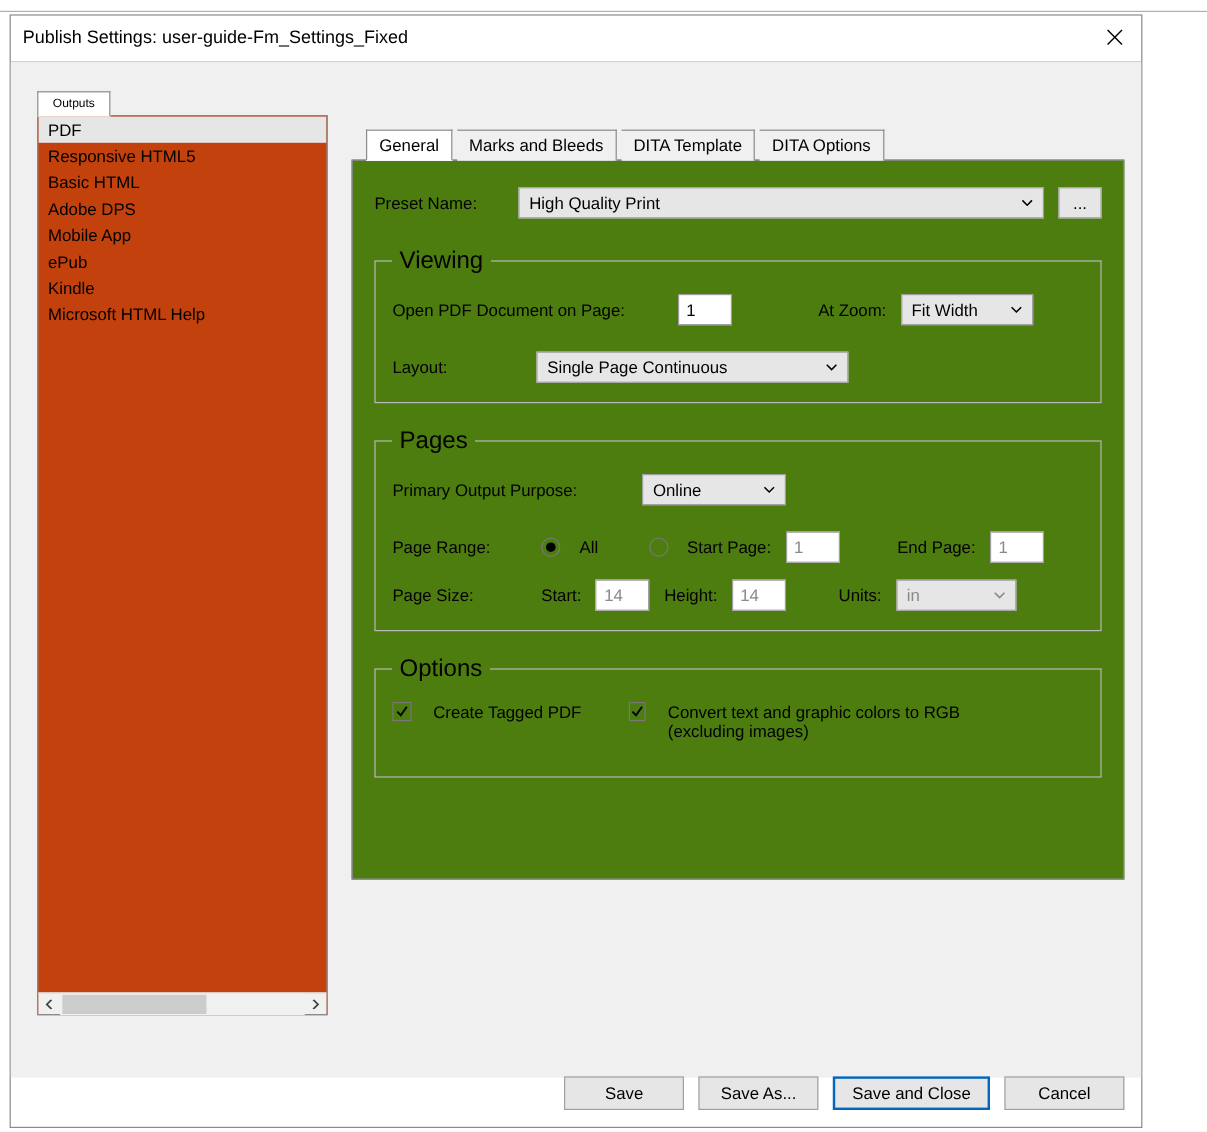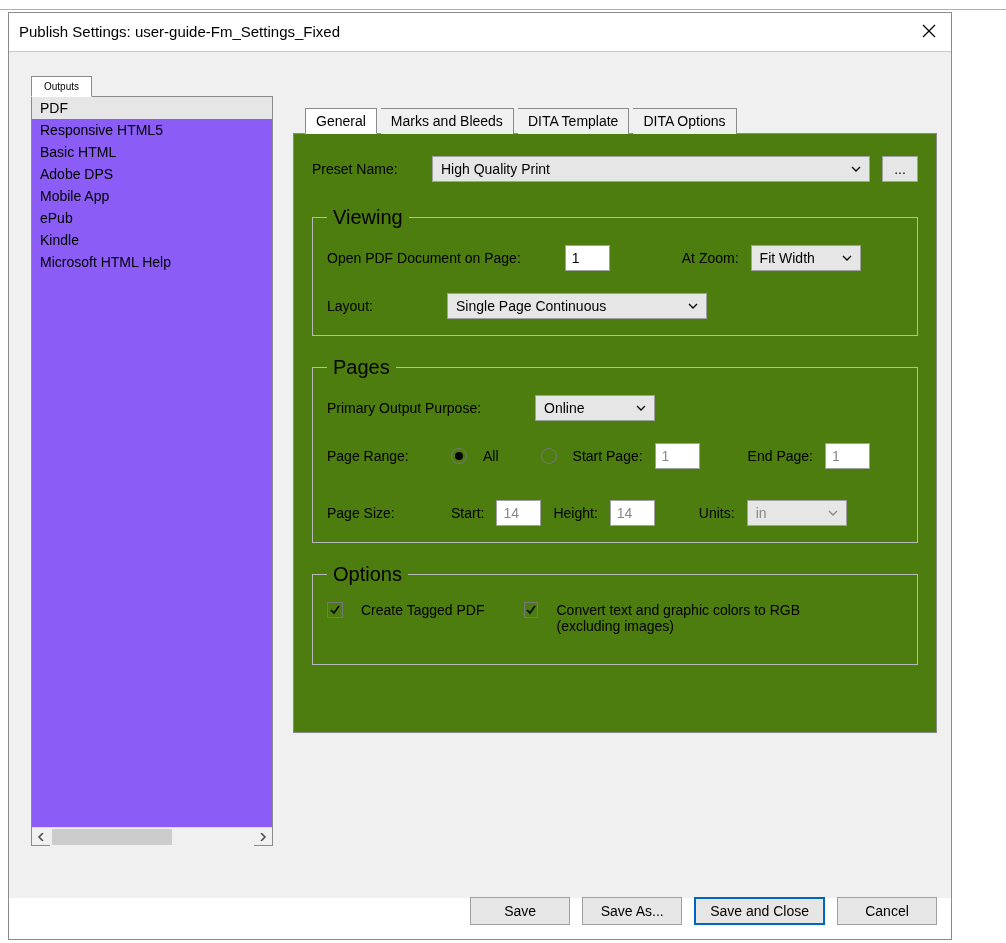--- a/index.html
+++ b/index.html
@@ -55,21 +55,21 @@
     font-size: 10px;
     z-index: 2;
   }
   .content-row {
     display: flex;
     padding: 0 14px 0 22px;
     margin-top: -1px;
   }
   .outputs-list-wrap {
     width: 242px;
-    background: #8b5cf6;
+    background: #c2410c;
     border: 1px solid #8a8a8a;
     height: 750px;
     display: flex; flex-direction: column;
   }
   .outputs-list {
     flex: 1;
     overflow: hidden;
   }
   .output-item {
     padding: 3px 8px;
@@ -287,21 +287,21 @@
             <div class="row" style="margin-bottom:22px;">
               <span class="lbl">Primary Output Purpose:</span>
               <span class="gap" style="width:30px;"></span>
               <div class="select" style="width:120px;">
                 <span>Online</span>
                 <svg viewBox="0 0 10 10">
                     <polyline points="1,3 5,7 9,3" fill="none" stroke="#000" stroke-width="1.3"></polyline>
                   </svg>
               </div>
             </div>
-            <div class="row" style="margin-bottom:31px;">
+            <div class="row" style="margin-bottom:14px;">
               <span class="lbl" style="width:112px;">Page Range:</span>
               <span class="radio checked"></span>
               <span class="lbl">All</span>
               <span class="gap" style="width:18px;"></span>
               <span class="radio"></span>
               <span class="lbl">Start Page:</span>
               <input class="text-input ro" value="1" style="">
               <span class="gap" style="width:24px;"></span>
               <span class="lbl">End Page:</span>
               <input class="text-input ro" value="1" style="">

